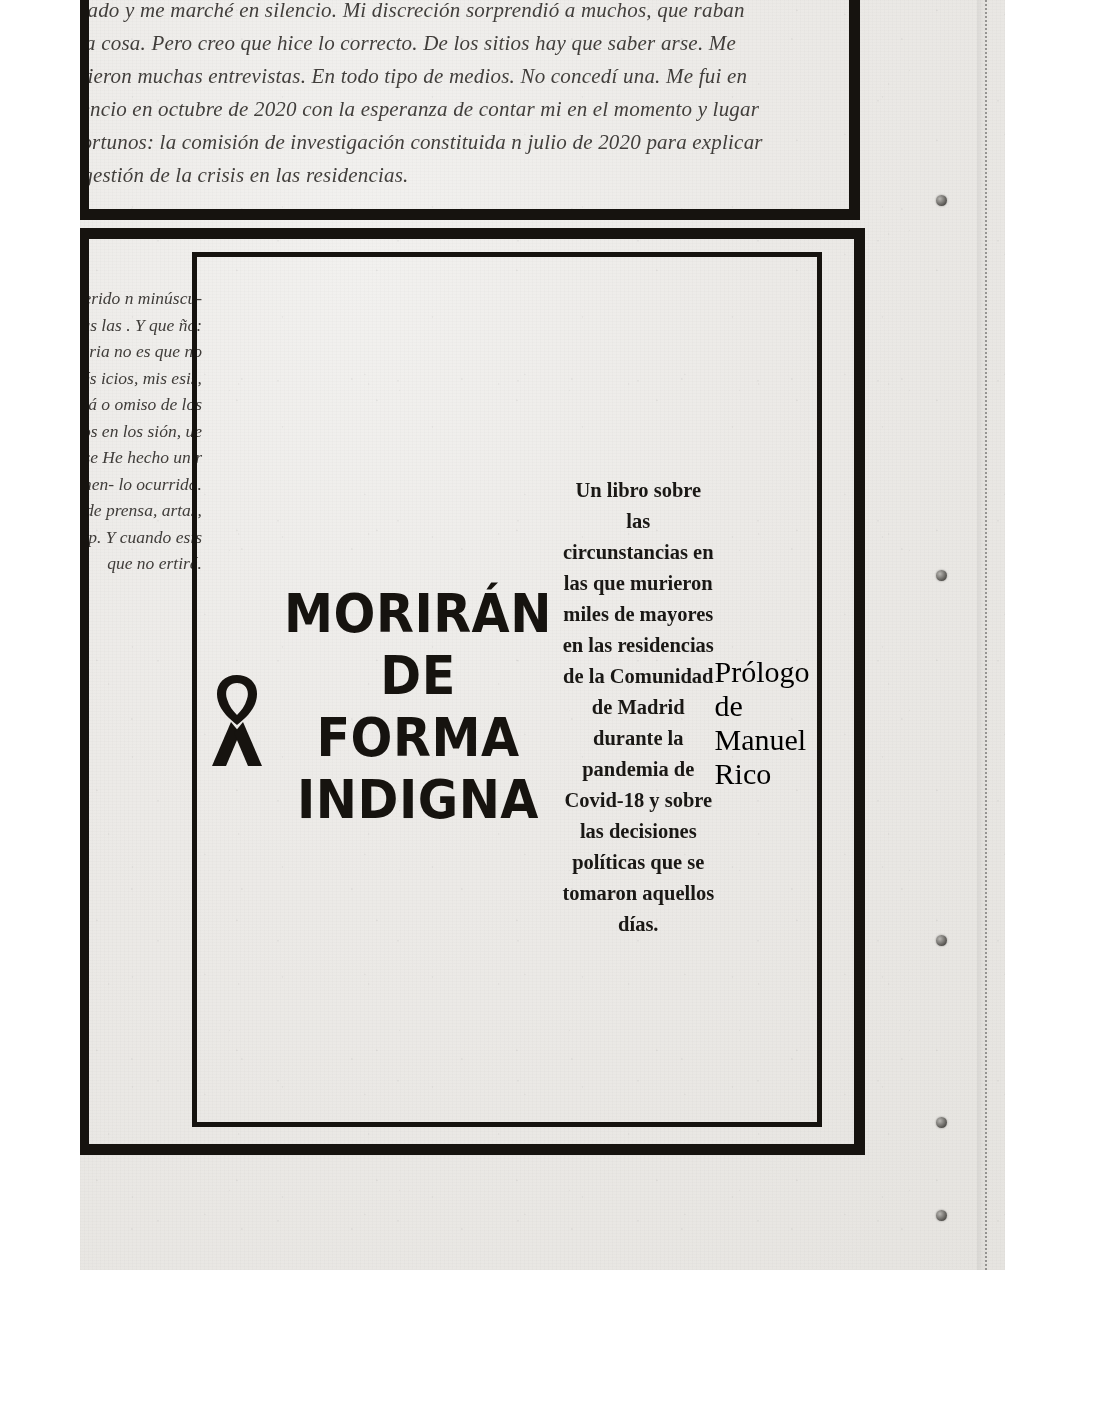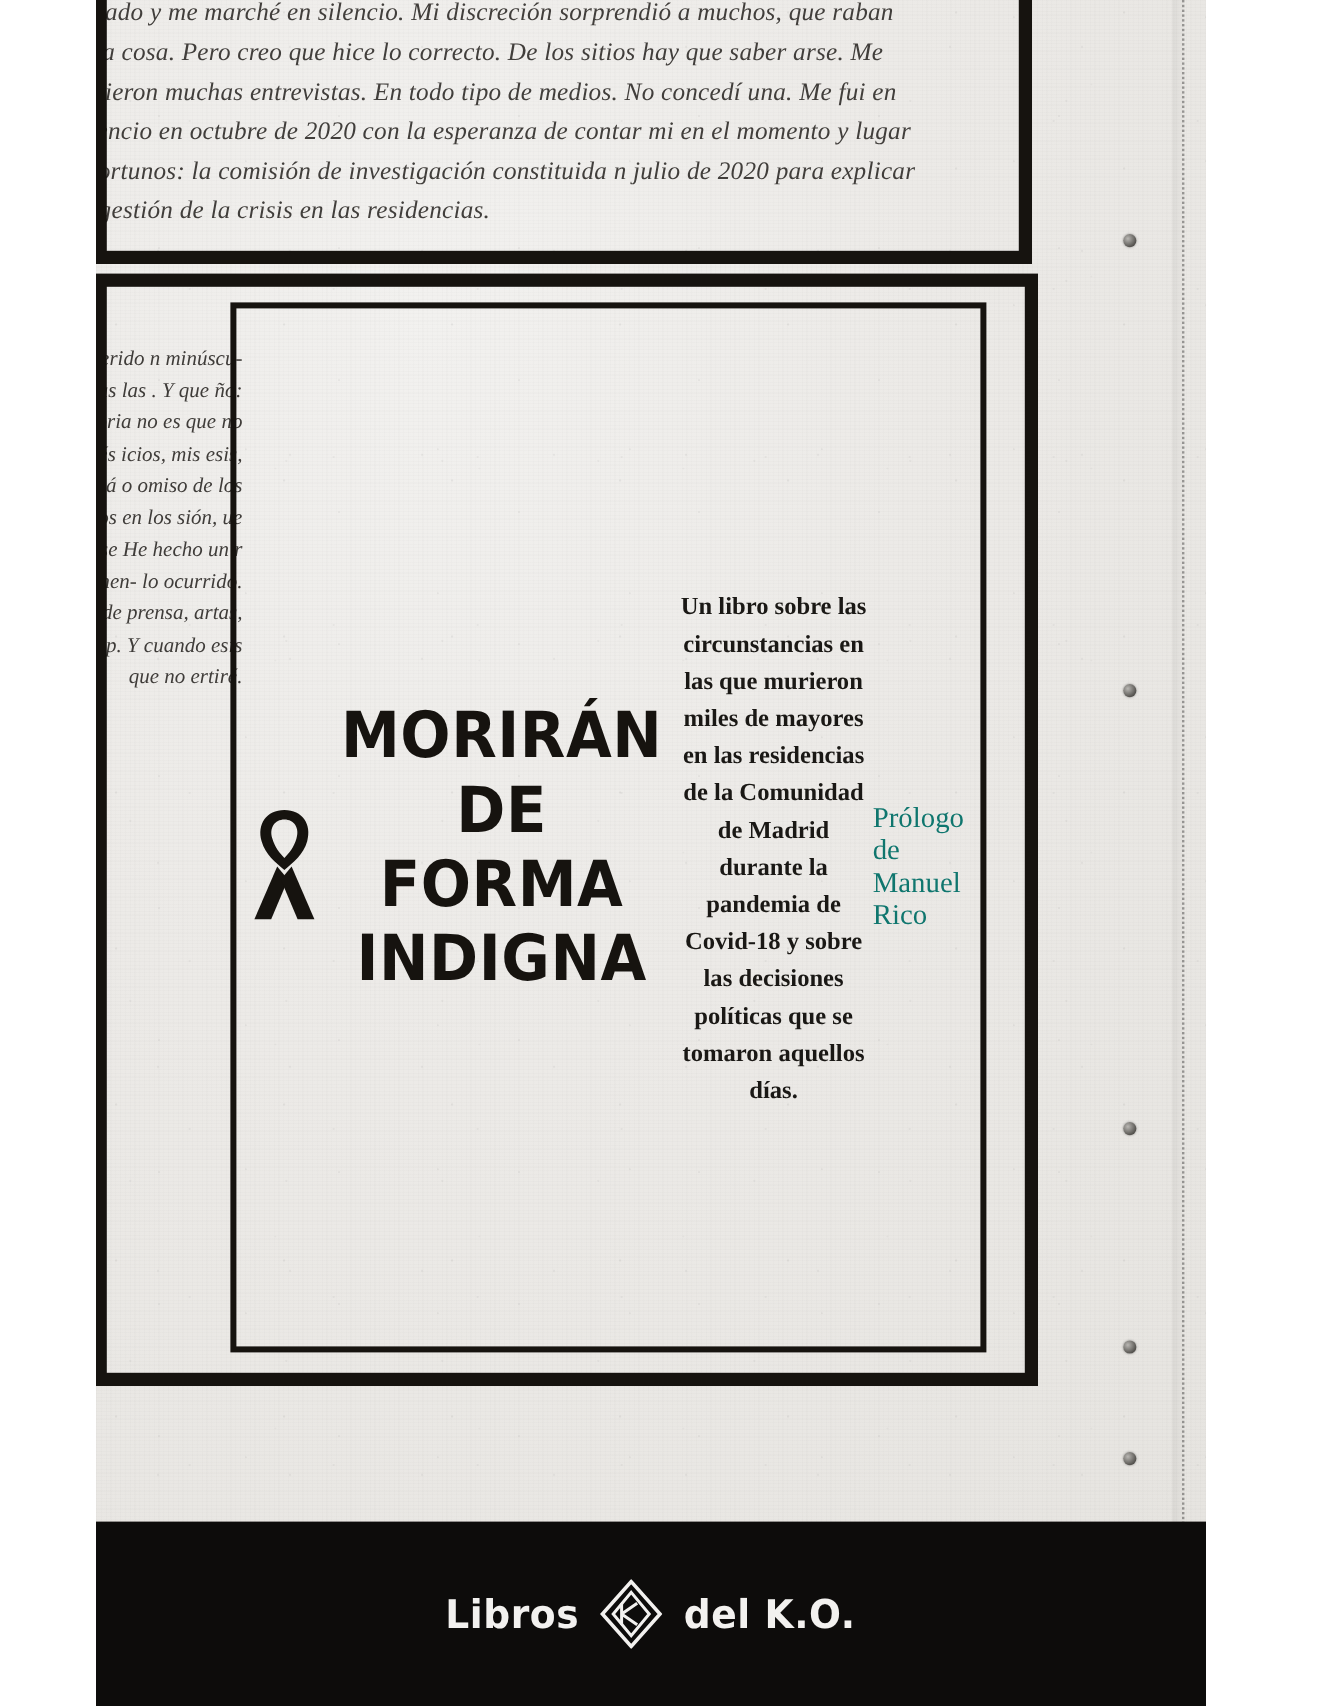--- a/index.html
+++ b/index.html
@@ -190,22 +190,22 @@
     margin-top: 11px;
     font-family: "DejaVu Sans", sans-serif;
     font-weight: bold;
     font-size: 19px;
     letter-spacing: 0.1px;
     transform: scaleX(0.93);
   }
   .prologue {
     margin-top: 74px;
     font-family: "Liberation Serif", serif;
-    font-size: 24px;
-    color: #0f766e;
+    font-size: 30px;
+    color: #000000;
   }
 
   
   .publisher-bar {
     position: absolute;
     left: 80px;
     top: 1268px;
     width: 925px;
     height: 154px;
     background: #0d0c0b;
@@ -289,28 +289,17 @@
       <div>MORIRÁN DE</div>
       <div>FORMA INDIGNA</div>
     </div>
 
     <div class="subtitle">Un libro sobre las circunstancias en las que murieron miles de mayores en las residencias de la Comunidad de Madrid durante la pandemia de Covid-18 y sobre las decisiones políticas que se tomaron aquellos días.</div>
 
 
     <div class="prologue">Prólogo de Manuel Rico</div>
   </div>
 
-  <div class="publisher-bar">
-    <span class="pub-word">Libros</span>
-    <span class="pub-logo">
-      <svg viewBox="0 0 52 58" width="52" height="58" aria-hidden="true">
-        <path d="M26 2 L50 29 L26 56 L2 29 Z" fill="none" stroke="#f2f1ef" stroke-width="3"></path>
-        <path d="M26 11 L41 29 L26 47 L11 29 Z" fill="none" stroke="#f2f1ef" stroke-width="2.5"></path>
-        <path d="M18 20 L18 38 M18 29 L31 20 M18 29 L31 38" fill="none" stroke="#f2f1ef" stroke-width="2.5"></path>
-      </svg>
-    </span>
-    <span class="pub-word">del K.O.</span>
-  </div>
 
   <div class="left-strip"></div>
   <div class="right-strip"></div>
   <div class="bar-left-cap"></div>
 </div>
 
 </body></html>

